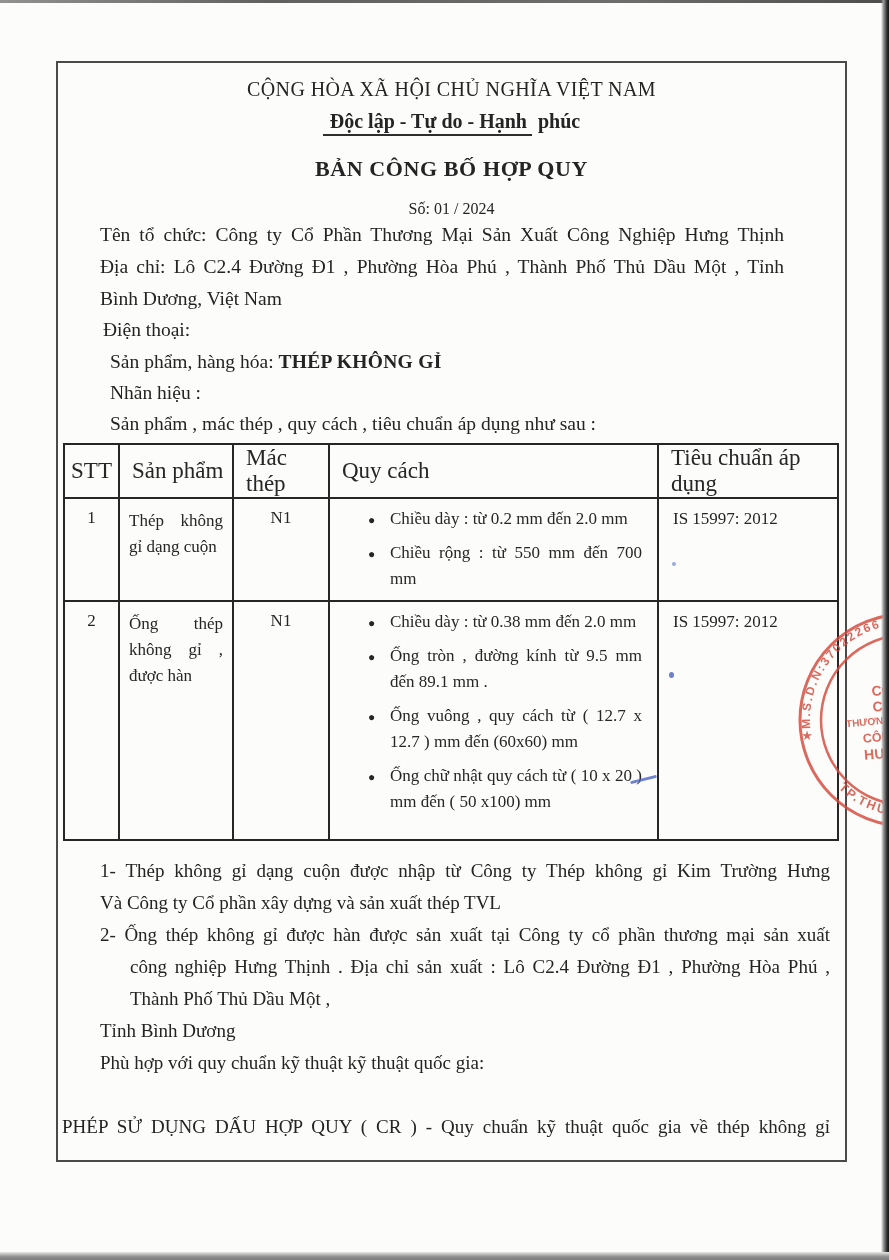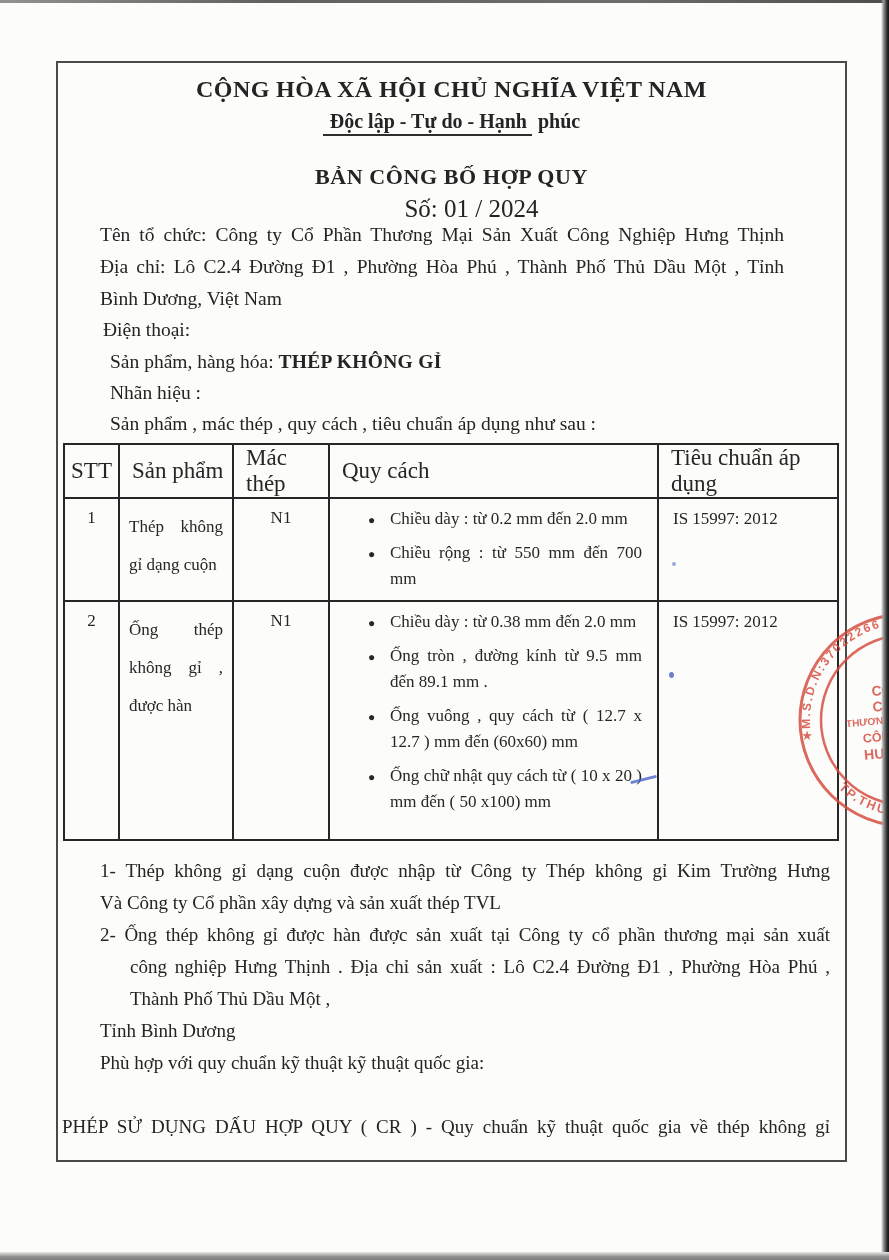--- a/index.html
+++ b/index.html
@@ -12,37 +12,37 @@
     background:linear-gradient(to right,#777 0%,#3a3a3a 30%,#4a4a4a 70%,#222 100%);opacity:.8;}
   .edge-right{position:absolute;right:0;top:0;width:8px;height:100%;
     background:linear-gradient(to right,rgba(0,0,0,0),#9a9a9a 30%,#2e2e2e 75%,#141414);}
   .edge-bottom{position:absolute;left:0;bottom:0;width:100%;height:8px;
     background:linear-gradient(to bottom,#e8e8e6,#8e8e8e 60%,#7d7d7d);}
   .frame{position:absolute;left:56px;top:61px;width:791px;height:1101px;
     box-sizing:border-box;border:2px solid #4a4a4a;}
   .ln{position:absolute;font-size:19px;line-height:26px;white-space:nowrap;}
   .jl{white-space:normal;text-align:justify;text-align-last:justify;}
   .c{left:56px;width:791px;text-align:center;}
-  .national{font-size:24px;font-weight:bold;letter-spacing:.4px;}
+  .national{font-size:20px;font-weight:normal;letter-spacing:.4px;}
   .motto{font-size:20px;font-weight:bold;}
   .motto .u{border-bottom:2px solid #2e2e2e;padding:0 5px 2px 7px;}
   .motto .tail{margin-left:6px;}
-  .doctitle{font-size:22px;font-weight:bold;letter-spacing:.6px;margin-top:8px;}
-  .docnum{font-size:25px;margin-left:20px;}
+  .doctitle{font-size:22px;font-weight:bold;letter-spacing:.6px;}
+  .docnum{font-size:16px;}
   .info{font-size:19.5px;}
   .bold{font-weight:bold;letter-spacing:.3px;}
   
   .doc-table{position:absolute;left:63px;top:443px;width:774px;
     border-collapse:collapse;table-layout:fixed;font-size:17px;color:#262626;}
   .doc-table th,.doc-table td{border:2px solid #262626;vertical-align:top;
     padding:0;font-weight:normal;text-align:left;}
   .doc-table th{height:43px;vertical-align:middle;font-size:23px;padding-left:12px;}
   .doc-table th.ctr{text-align:center;padding-left:0;}
   td.stt{text-align:center;padding-top:9px;}
-  td.sp{padding:9px 9px 0;text-align:justify;line-height:38px;}
+  td.sp{padding:9px 9px 0;text-align:justify;line-height:26px;}
   td.mt{text-align:center;padding-top:9px;}
   td.tc{padding:10px 6px 0 14px;margin-top:24px;}
   td.qc ul{margin:7px 0 0;padding:0 0 0 60px;list-style:none;width:252px;}
   td.qc li{position:relative;text-align:justify;line-height:26px;margin:0 0 8px;}
   td.qc .blt{position:absolute;left:-22px;top:1px;font-size:12px;}
   
   .ink-dot{position:absolute;border-radius:50%;background:#3d55c0;}
   .ink-stroke{position:absolute;background:#4a63c8;border-radius:2px;}
   .stamp{position:absolute;left:795px;top:609px;width:222px;height:222px;opacity:.82;
     font-family:"Liberation Sans","DejaVu Sans",sans-serif;}

